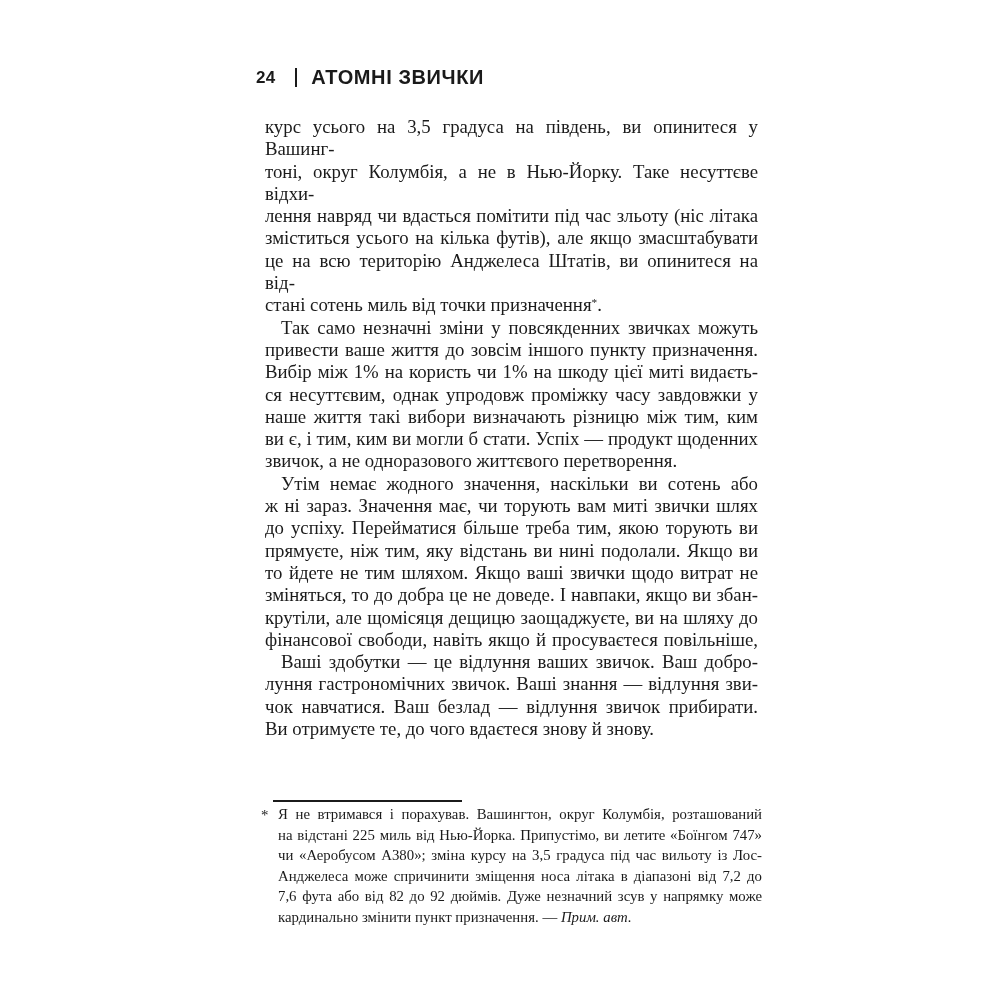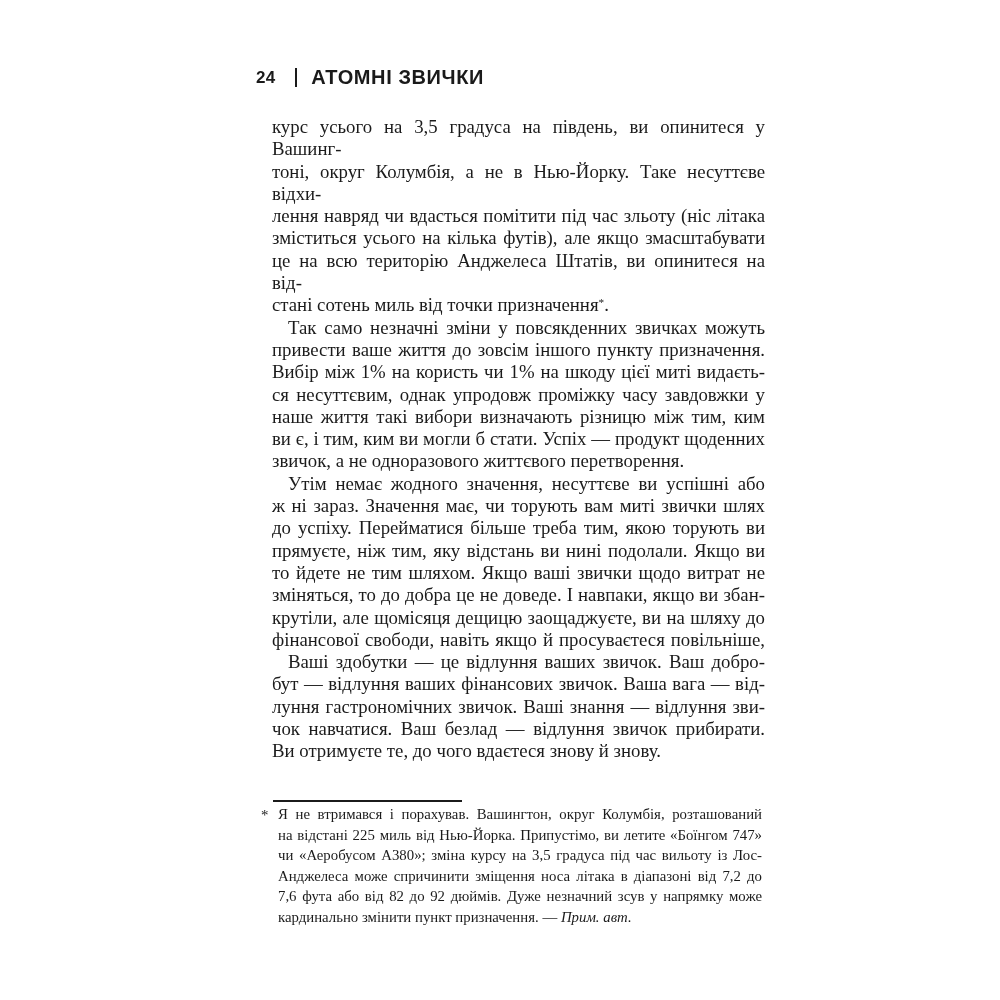--- a/index.html
+++ b/index.html
@@ -37,21 +37,21 @@
   }
   .running-title {
     font-size: 20px;
     font-weight: 700;
     letter-spacing: 0.6px;
   }
 
   
   .body-text {
     position: absolute;
-    left: 272px; top: 116px;
+    left: 265px; top: 116px;
     width: 493px;
     font-size: 18.8px;
     line-height: 22.3px;
   }
   .bline {
     text-align: justify;
     text-align-last: justify;
     white-space: normal;
   }
   .bline.last { text-align-last: left; }
@@ -107,30 +107,29 @@
       <div class="bline">зміститься усього на кілька футів), але якщо змасштабувати</div>
       <div class="bline">це на всю територію Анджелеса Штатів, ви опинитеся на від-</div>
       <div class="bline last"><span>стані сотень миль від точки призначення</span><span class="fn-ref">*</span><span>.</span></div>
       <div class="bline indent">Так само незначні зміни у повсякденних звичках можуть</div>
       <div class="bline">привести ваше життя до зовсім іншого пункту призначення.</div>
       <div class="bline">Вибір між 1% на користь чи 1% на шкоду цієї миті видаєть-</div>
       <div class="bline">ся несуттєвим, однак упродовж проміжку часу завдовжки у</div>
       <div class="bline">наше життя такі вибори визначають різницю між тим, ким</div>
       <div class="bline">ви є, і тим, ким ви могли б стати. Успіх — продукт щоденних</div>
       <div class="bline last">звичок, а не одноразового життєвого перетворення.</div>
-      <div class="bline indent">Утім немає жодного значення, несуттєве ви успішні або</div>
+      <div class="bline indent">Утім немає жодного значення, наскільки ви сотень або</div>
       <div class="bline">ж ні зараз. Значення має, чи торують вам миті звички шлях</div>
       <div class="bline">до успіху. Перейматися більше треба тим, якою торують ви</div>
       <div class="bline">прямуєте, ніж тим, яку відстань ви нині подолали. Якщо ви</div>
       <div class="bline">то йдете не тим шляхом. Якщо ваші звички щодо витрат не</div>
       <div class="bline">зміняться, то до добра це не доведе. І навпаки, якщо ви збан-</div>
       <div class="bline">крутіли, але щомісяця дещицю заощаджуєте, ви на шляху до</div>
       <div class="bline">фінансової свободи, навіть якщо й просуваєтеся повільніше,</div>
       <div class="bline indent">Ваші здобутки — це відлуння ваших звичок. Ваш добро-</div>
-      <div class="bline">бут — відлуння ваших фінансових звичок. Ваша вага — від-</div>
       <div class="bline">луння гастрономічних звичок. Ваші знання — відлуння зви-</div>
       <div class="bline">чок навчатися. Ваш безлад — відлуння звичок прибирати.</div>
       <div class="bline last">Ви отримуєте те, до чого вдаєтеся знову й знову.</div>
     </div>
 
   <div class="footnote-rule"></div>
 
   <div class="footnote">
     <span class="footnote-marker">*</span>
     <div class="footnote-body" id="footnote-body">

